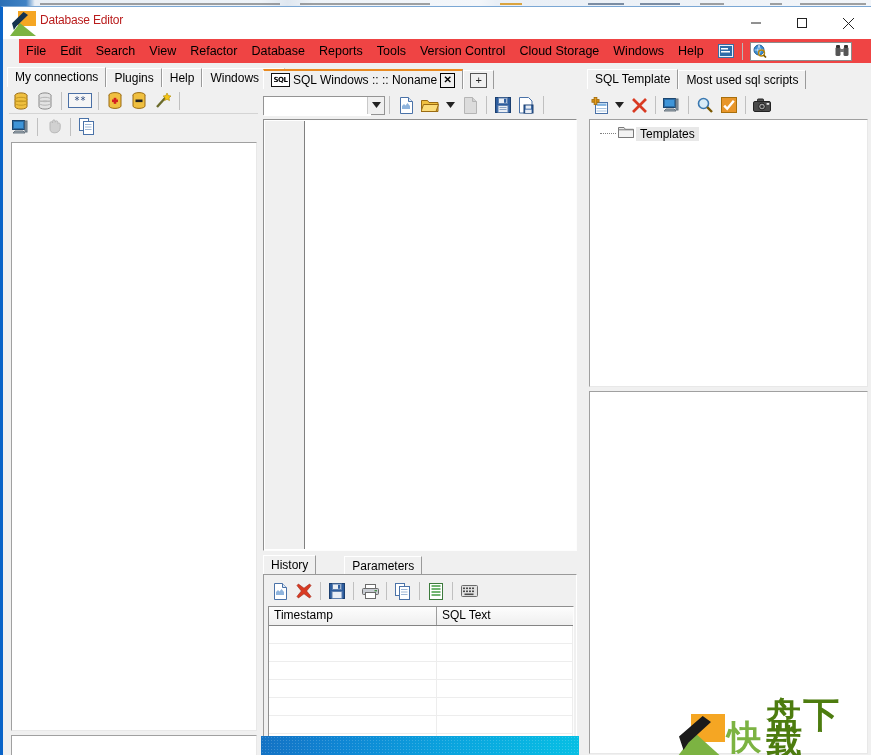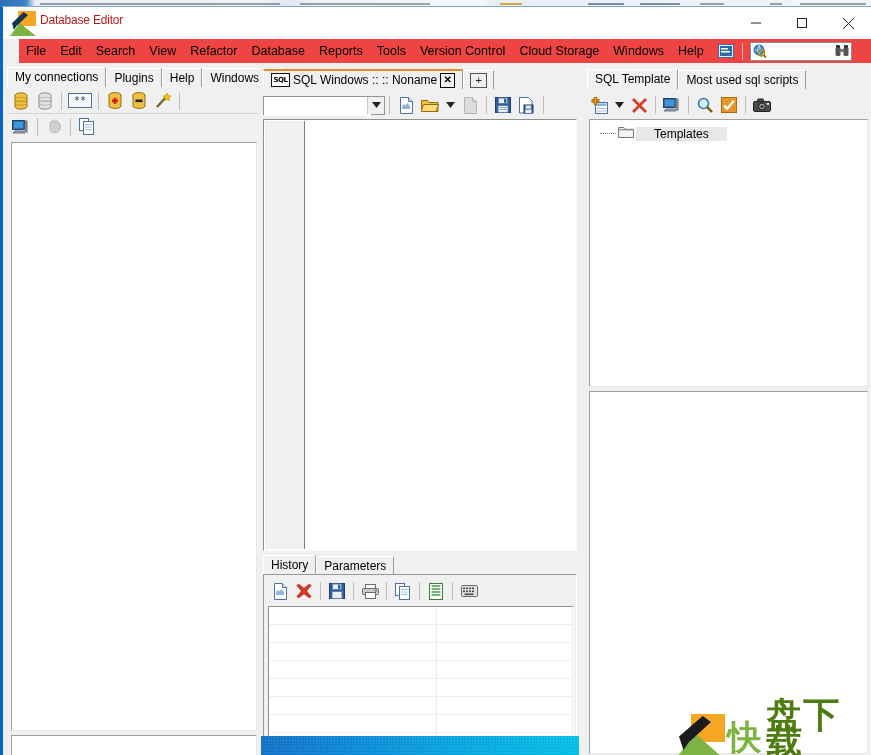--- a/index.html
+++ b/index.html
@@ -85,21 +85,21 @@
   .tabclose{width:13px;height:13px;border:1px solid #000;background:#f0f0f0;display:inline-flex;
             align-items:center;justify-content:center;font-size:10px;font-weight:bold;line-height:1;}
   .tabplus{width:15px;height:13px;border:1px solid #555;background:#f0f0f0;display:inline-flex;
             align-items:center;justify-content:center;font-size:11px;line-height:1;color:#222;}
   #mid-toolbar{position:absolute;left:2px;top:25px;width:314px;height:26px;}
   .combo{width:122px;height:19px;background:#fff;border:1px solid #949494;display:flex;align-items:stretch;box-sizing:border-box;}
   .combo .cb-in{flex:1;}
   .combo .cb-arrow{width:16px;background:#f0f0f0;border-left:1px solid #c9c9c9;display:flex;align-items:center;justify-content:center;}
   #mid-editor{position:absolute;left:2px;top:52px;width:314px;height:432px;}
   #mid-gutter{position:absolute;left:1px;top:1px;width:40px;height:428px;background:#f0f0f0;border-right:1px solid #808080;box-sizing:border-box;}
-  #mid-lower-tabs{position:absolute;left:2px;top:488px;width:314px;height:20px;}
+  #mid-lower-tabs{position:absolute;left:2px;top:488px;width:314px;height:20px;gap:28px;}
   #mid-lower{position:absolute;left:2px;top:507px;width:314px;height:220px;background:#f0f0f0;
              border:1px solid #9a9a9a;border-right-color:#fff;border-bottom-color:#fff;box-sizing:border-box;}
   #hist-toolbar{position:absolute;left:4px;top:2px;width:306px;height:28px;}
   #hist-grid{position:absolute;left:4px;top:31px;width:306px;height:184px;}
   .grid-head{display:flex;height:18px;background:#f0f0f0;border-bottom:1px solid #848484;}
   .gh{font-size:12px;line-height:17px;padding-left:5px;box-sizing:border-box;border-right:1px solid #9e9e9e;
       background:linear-gradient(to bottom,#fdfdfd,#efefef);}
   .grid-body{background:#fff;position:relative;overflow:hidden;}
   .grow{height:17px;border-bottom:1px solid #ededed;display:flex;}
   .gcell{border-right:1px solid #ededed;box-sizing:border-box;}
@@ -111,21 +111,21 @@
     background-image:radial-gradient(rgba(255,255,255,.18) 0.5px,transparent 0.6px);background-size:3px 3px;}
 
   
   #right-panel{position:absolute;left:582px;top:60px;width:287px;height:689px;}
   #right-tabs{position:absolute;left:2px;top:2px;width:283px;height:20px;}
   #right-toolbar{position:absolute;left:2px;top:25px;width:283px;height:26px;}
   #right-tree{position:absolute;left:4px;top:52px;width:279px;height:268px;}
   #right-lower{position:absolute;left:4px;top:324px;width:279px;height:363px;}
   .tree-node{display:flex;align-items:center;height:16px;margin:6px 0 0 10px;gap:2px;font-size:12px;}
   .tree-dash{width:16px;height:1px;border-top:1px dotted #808080;}
-  .sel-label{background:#e8e8e8;padding:0 18px;}
+  .sel-label{background:#e8e8e8;padding:0 4px;}
 
   
   #wm{position:absolute;left:672px;top:694px;display:flex;align-items:center;gap:5px;}
   #wm .k{position:relative;width:50px;height:46px;}
   #wm .k .or{position:absolute;left:16px;top:0;width:34px;height:28px;background:#f5a623;}
   #wm .k .gr{position:absolute;left:0;top:19px;width:50px;height:27px;background:#7cb342;
      clip-path:polygon(0% 100%,40% 0%,100% 100%);}
   #wm .k .bk{position:absolute;left:4px;top:2px;width:32px;height:34px;background:#1b1b1b;
      clip-path:polygon(0% 60%,74% 0%,100% 18%,30% 78%,14% 100%);}
   #wm .kuai{font-family:"DejaVu Sans",sans-serif;font-weight:bold;font-size:34px;color:#7cb342;line-height:34px;}
@@ -457,20 +457,24 @@
                   <rect x="5" y="5.5" width="2" height="1.6"></rect>
                 <rect x="8" y="5.5" width="2" height="1.6"></rect>
                   <rect x="11" y="5.5" width="2" height="1.6"></rect>
                 <rect x="3.5" y="8.5" width="9" height="1.6"></rect>
               </g>
             </svg>
           </div>
         </div>
 
         <div id="hist-grid" class="groove">
+          <div class="grid-head">
+            <div class="gh" style="width:168px">Timestamp</div>
+            <div class="gh" style="width:136px;border-right:0">SQL Text</div>
+          </div>
           <div class="grid-body" style="height:147px">
             <div class="grow">
                 <div class="gcell" style="width:168px"></div>
                 <div class="gcell" style="width:136px"></div>
               </div>
             <div class="grow">
                 <div class="gcell" style="width:168px"></div>
                 <div class="gcell" style="width:136px"></div>
               </div>
             <div class="grow">

